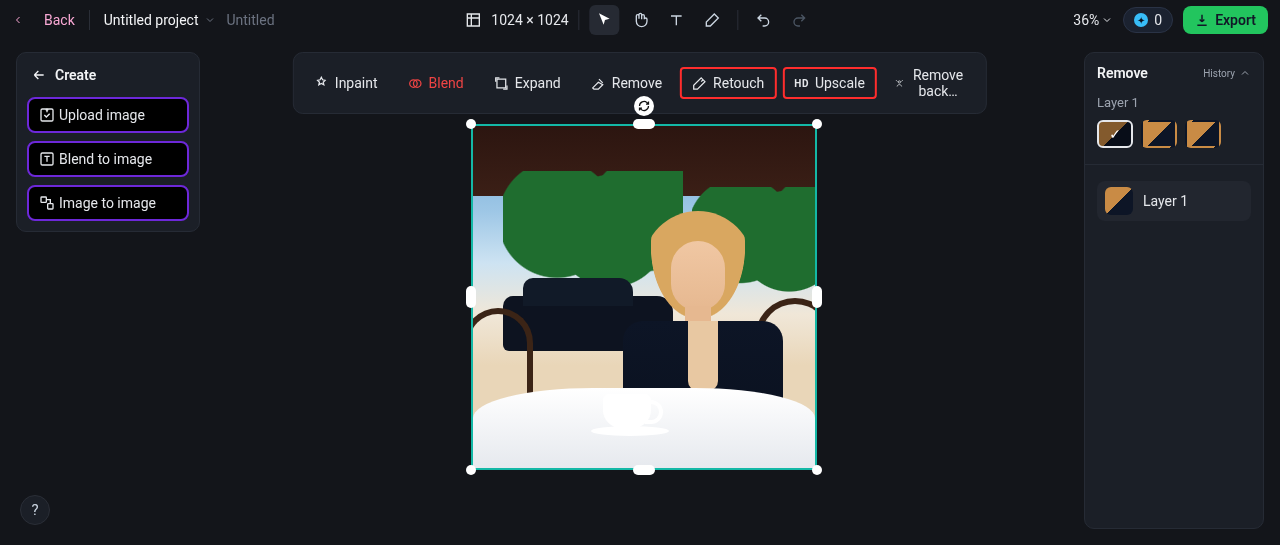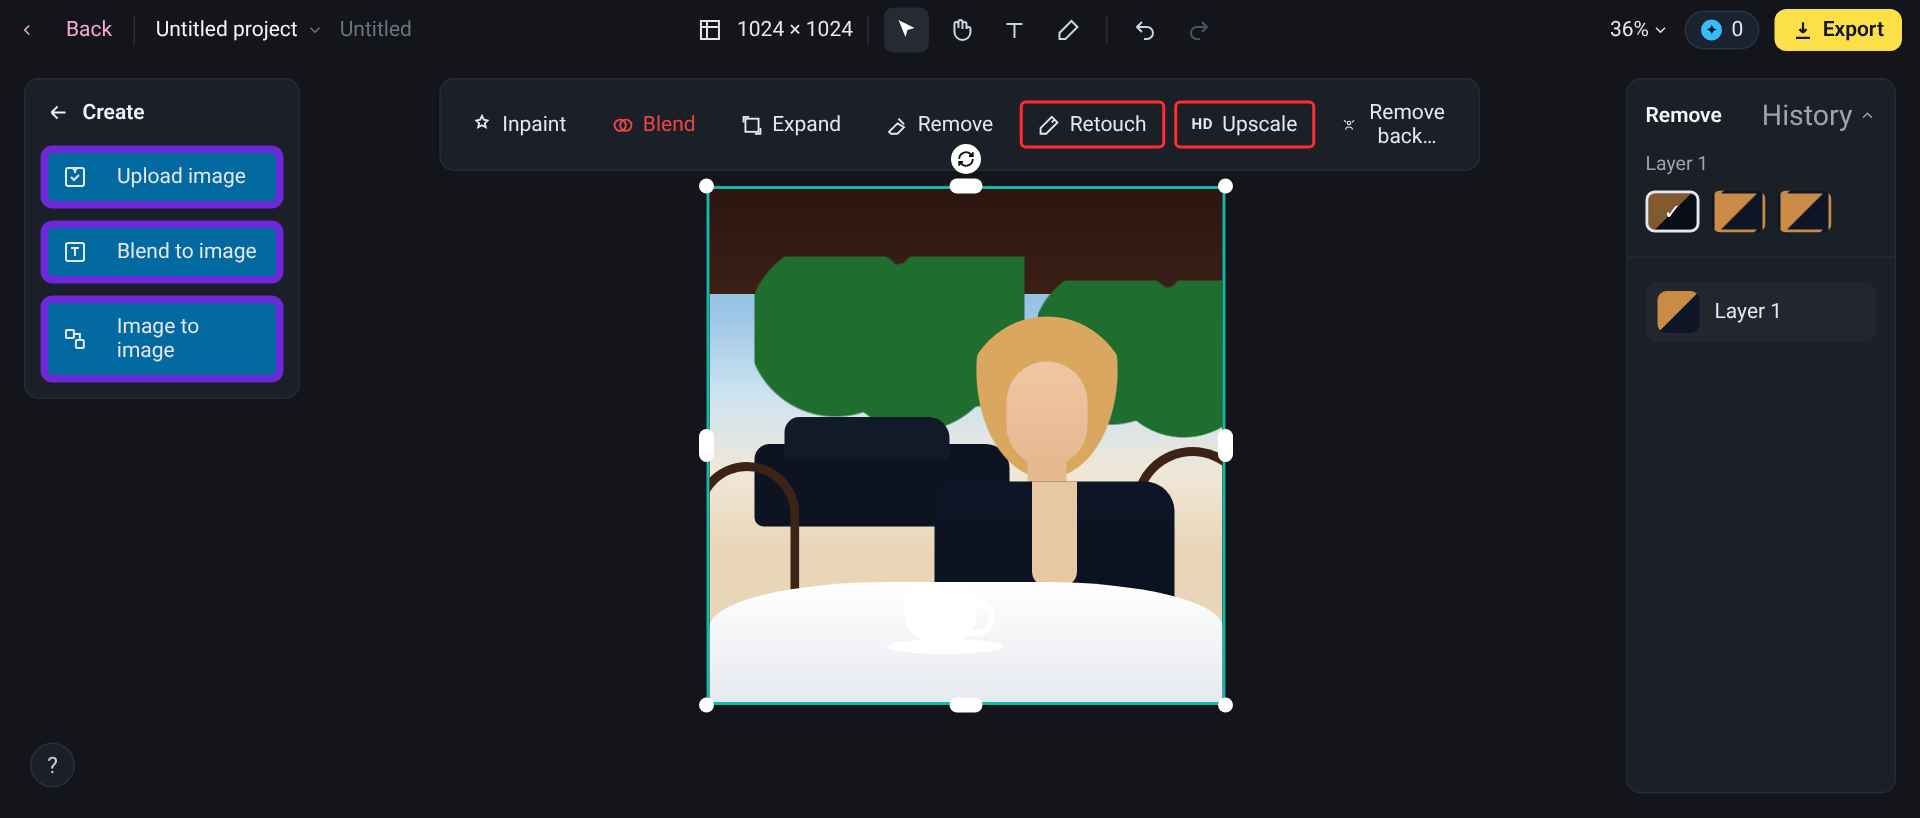--- a/index.html
+++ b/index.html
@@ -50,41 +50,41 @@
   .right-tools { margin-left: auto; display: flex; align-items: center; gap: 10px; }
   .zoom { color: #e5e7eb; display:flex; align-items:center; gap:2px;}
   .credits {
     display:flex; align-items:center; gap:6px;
     background:#1b2230; border:1px solid #2a3346;
     padding:4px 10px; border-radius:999px; color:#e5e7eb;
     cursor:pointer;
   }
   .credits .dot { width:14px; height:14px; border-radius:50%; background:#38bdf8; display:flex; align-items:center; justify-content:center; font-size:10px; color:#0b1220;}
   .export-btn {
-    background:#fde047; color:#111827;
+    background:#22c55e; color:#111827;
     display:flex; align-items:center; gap:6px;
     padding:6px 12px; border-radius:8px; font-weight:600;
     cursor:pointer;
   }
 
   
   .left-panel {
     position: absolute;
     top: 52px; left: 16px;
     width: 184px;
     background: #1b1f27;
     border: 1px solid #262b35;
     border-radius: 10px;
     padding: 10px;
     display: flex; flex-direction: column; gap: 8px;
   }
   .lp-header { display:flex; align-items:center; gap:8px; font-weight:600; color:#f3f4f6; padding:4px 4px 6px 4px;text-align:center;}
   .lp-btn {
-    display:flex; align-items:center; gap:20px;
-    background:#0369a1; border:5px solid #6d28d9;
+    display:flex; align-items:center; gap:4px;
+    background:#000000; border:2px solid #6d28d9;
     border-radius:8px; padding:8px 10px; color:#e5e7eb;
     cursor:pointer;
   }
 
   
   .ctx-toolbar {
     position:absolute;
     top:52px; left:50%; transform:translateX(-50%);
     background:#1b1f27;
     border:1px solid #262b35;
@@ -153,21 +153,21 @@
     top:52px; right:16px; bottom:16px;
     width:180px;
     background:#1b1f27;
     border:1px solid #262b35;
     border-radius:10px;
     padding:12px;
     display:flex; flex-direction:column;
   }
   .rp-header { display:flex; align-items:center; justify-content:space-between; margin-bottom:14px;}
   .rp-title { font-weight:600; color:#f3f4f6; }
-  .rp-history { color:#9ca3af; display:flex; align-items:center; gap:4px; cursor:pointer; font-size:19px;}
+  .rp-history { color:#9ca3af; display:flex; align-items:center; gap:4px; cursor:pointer; font-size:10px;}
   .rp-layer-label { color:#9ca3af; font-size:13px; margin-bottom:10px;}
   .rp-thumbs { display:flex; gap:8px; }
   .thumb { width:36px; height:28px; border-radius:6px; background:linear-gradient(135deg,#c98b45 0 50%,#0d1526 50% 100%); border:2px solid transparent; position:relative; cursor:pointer;}
   .thumb.selected { border-color:#e5e7eb; }
   .thumb.selected::after{content:"✓";position:absolute;inset:0;display:flex;align-items:center;justify-content:center;color:#fff;background:rgba(0,0,0,.35);border-radius:4px;font-size:14px;}
   .rp-divider{height:1px;background:#262b35;margin:16px -12px;}
   .rp-layer-row{display:flex;align-items:center;gap:10px;background:#22262f;border-radius:8px;padding:6px 8px;cursor:pointer;}
   .rp-layer-row .thm{width:28px;height:28px;border-radius:6px;background:linear-gradient(135deg,#c98b45 0 50%,#0d1526 50% 100%);}
 
   .help-btn {

